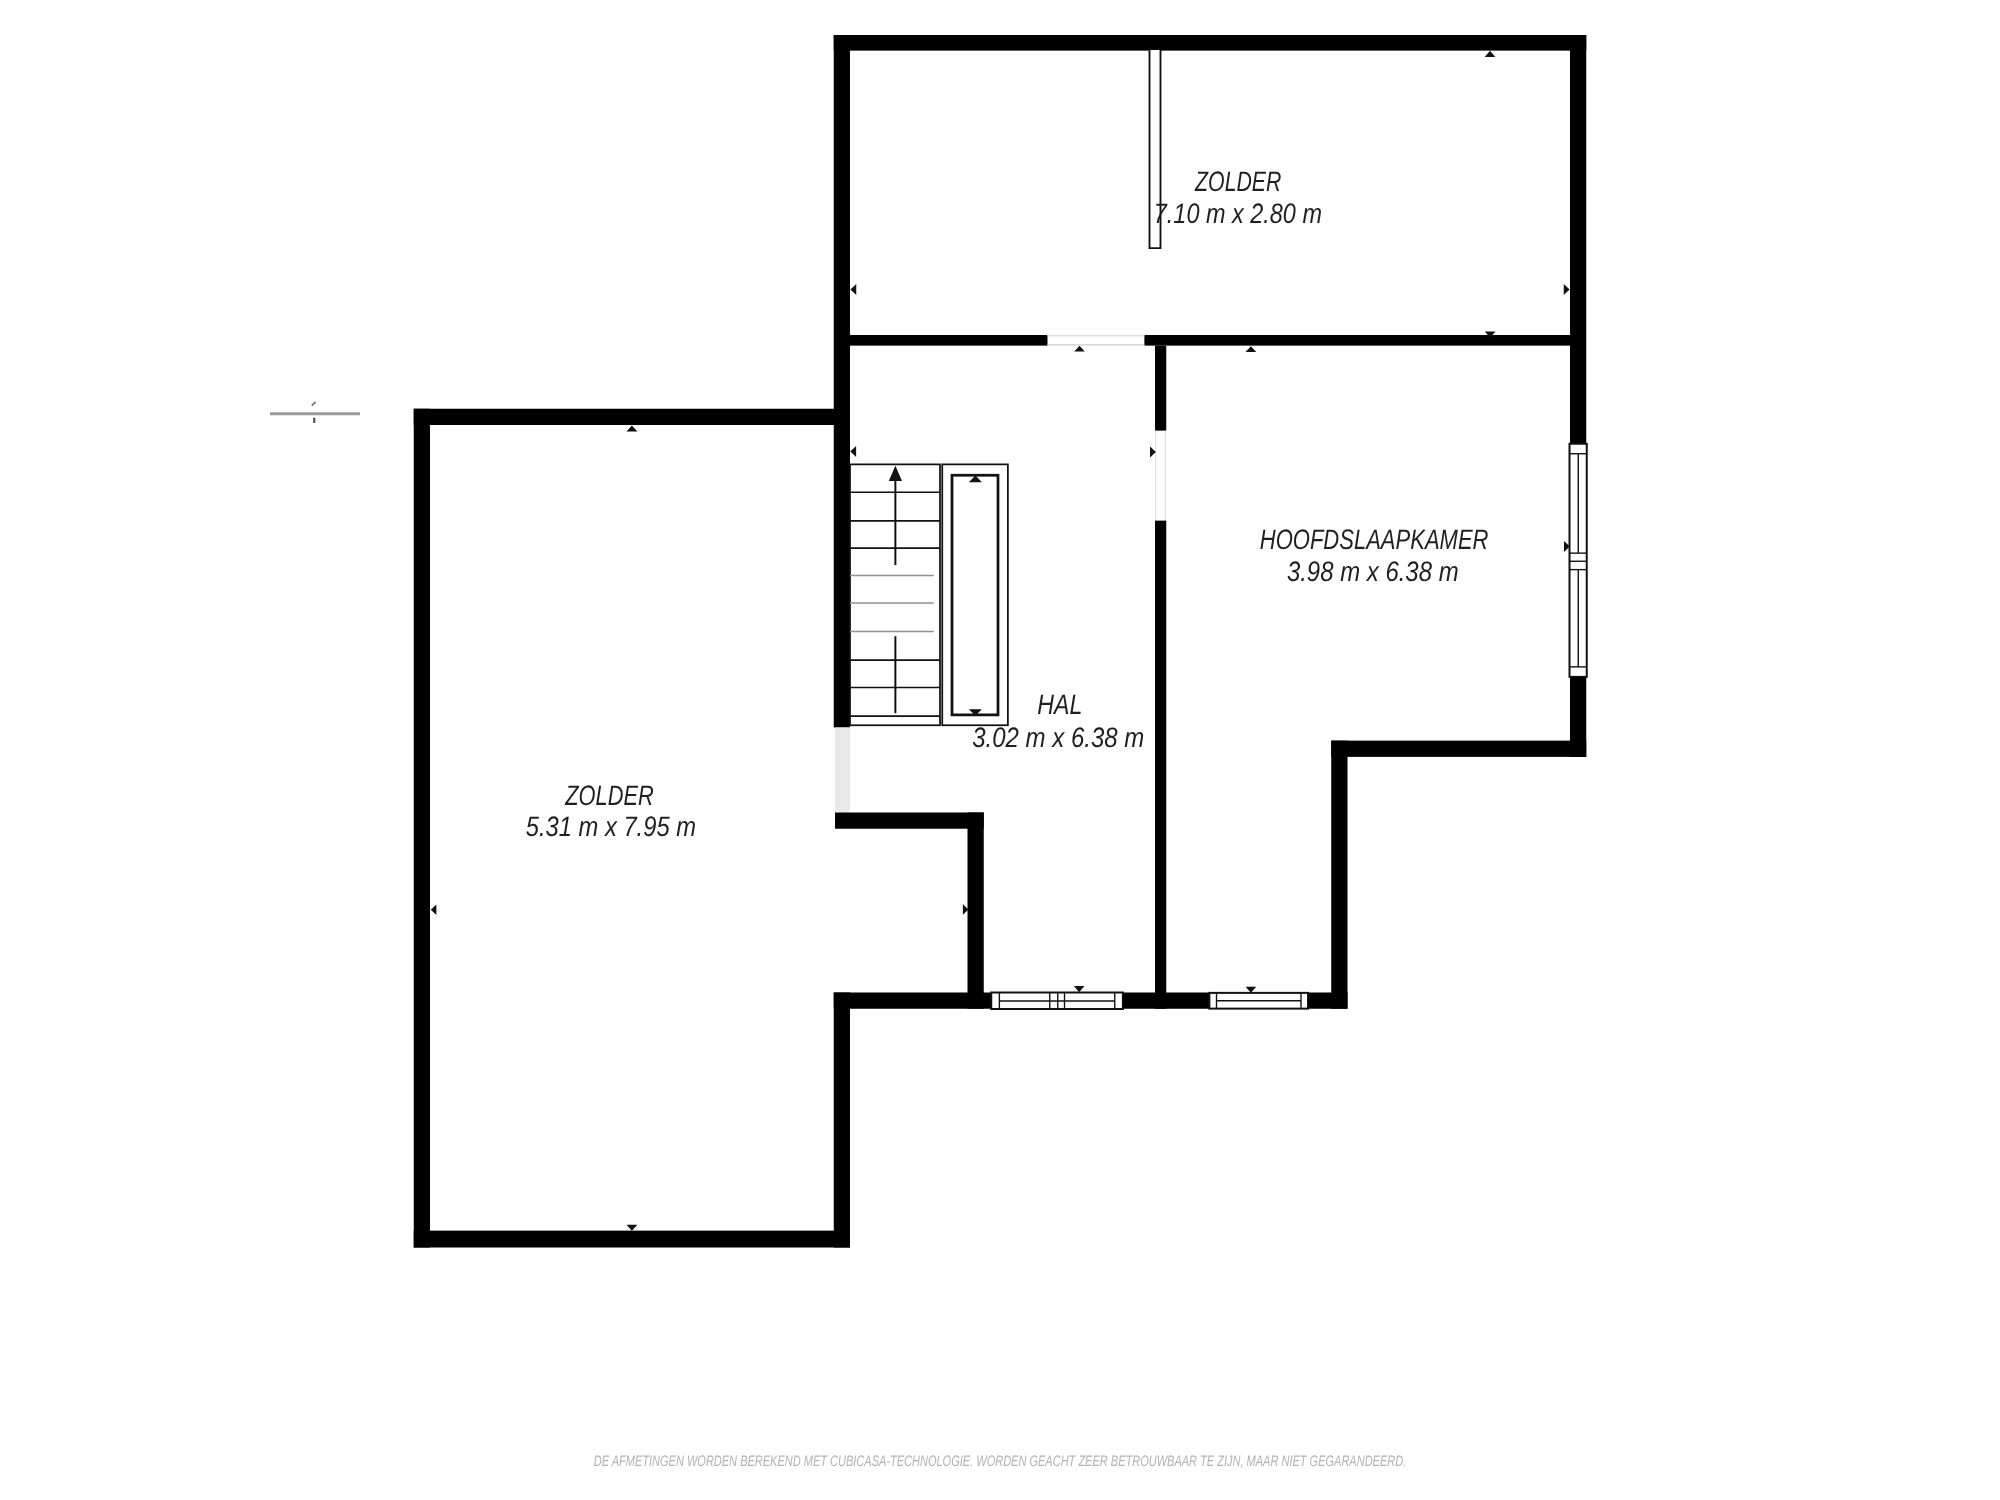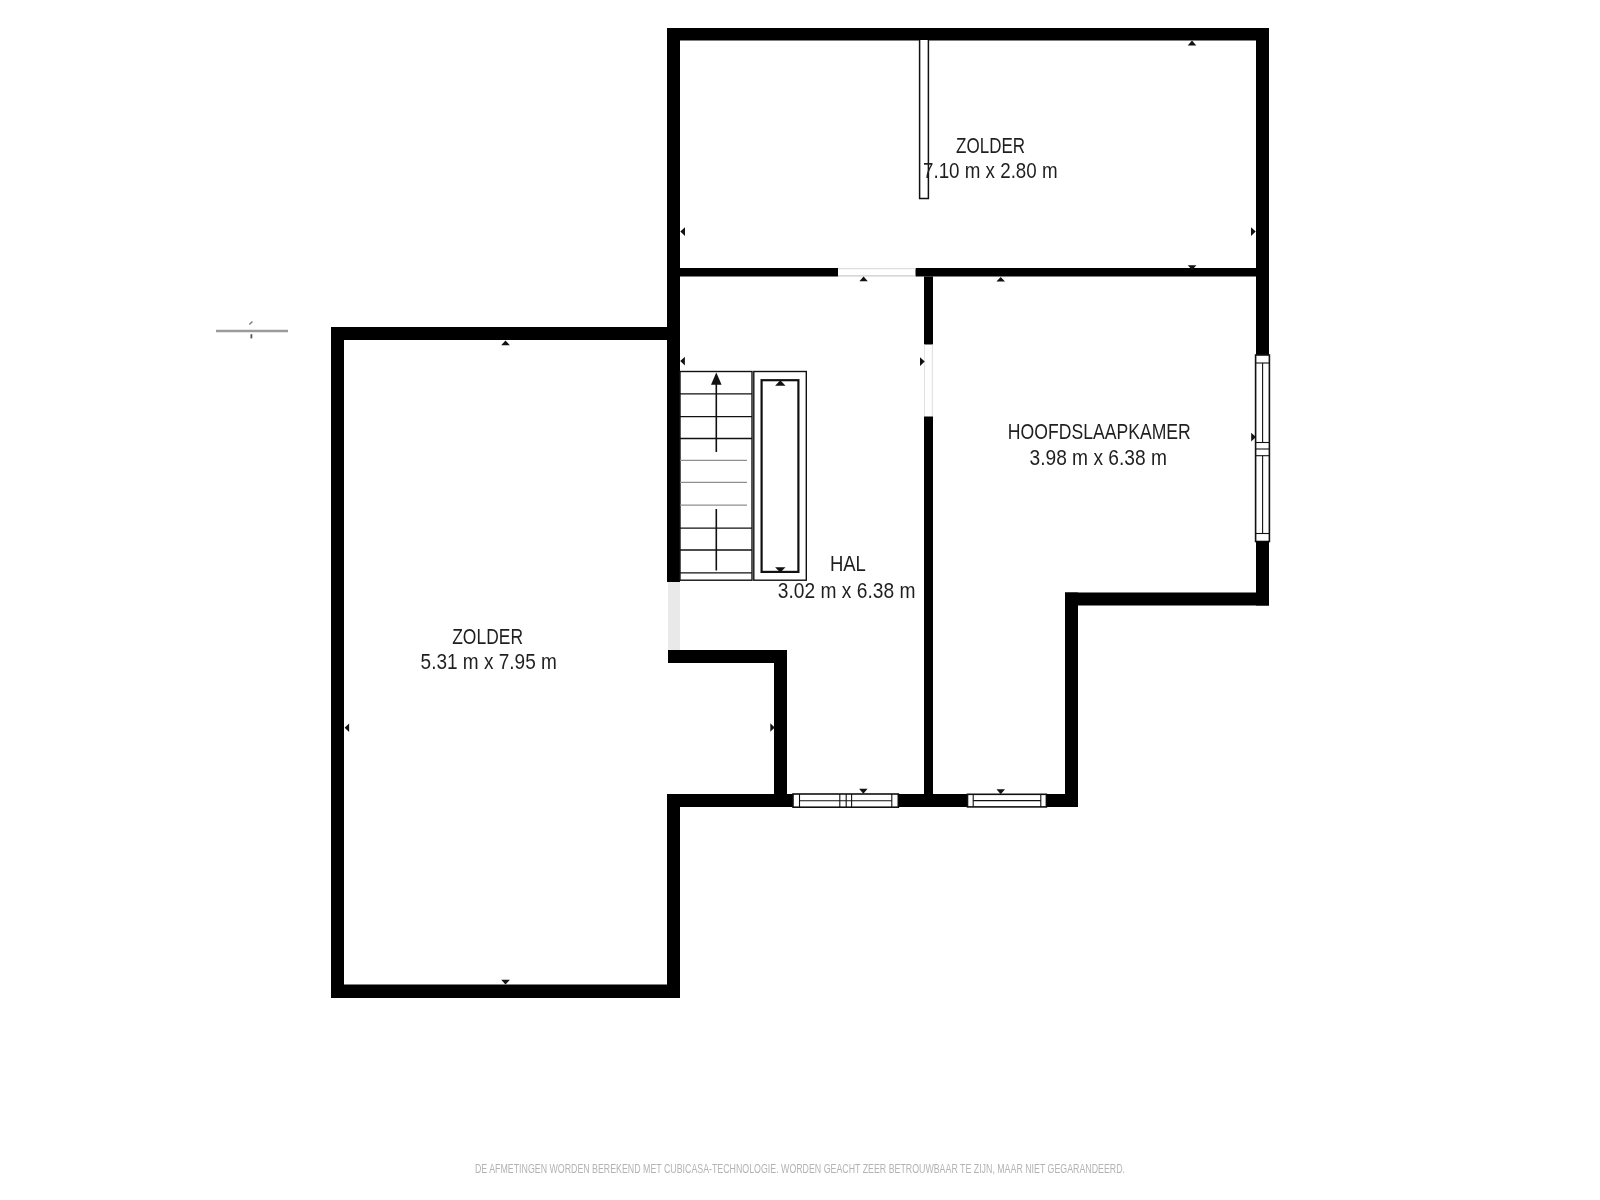--- a/index.html
+++ b/index.html
@@ -1,16 +1,16 @@
 <!DOCTYPE html>
 <html><head>
 <meta charset="utf-8">
 <style>
   html,body{margin:0;padding:0;background:#ffffff;}
-  .page{position:relative;width:1600px;height:1200px;background:#ffffff;overflow:hidden;}
+  .page{position:relative;width:1600px;height:1200px;background:#ffffff;overflow:hidden;font-style:italic;}
   svg text{font-family:"Liberation Sans", sans-serif;}
 </style>
 </head>
 <body>
 
 <div class="page">
 <svg width="1600" height="1200" viewBox="0 0 1600 1200" xmlns="http://www.w3.org/2000/svg">
 
 <g>
   <line x1="216" y1="331" x2="288" y2="331" stroke="#9b9b9b" stroke-width="2.3"></line>

